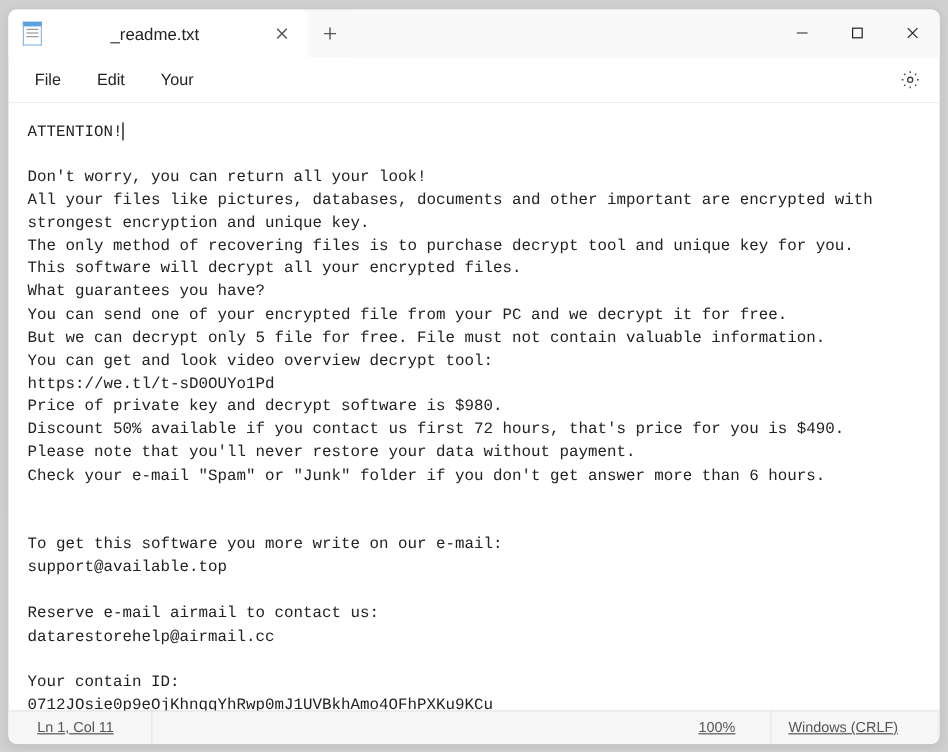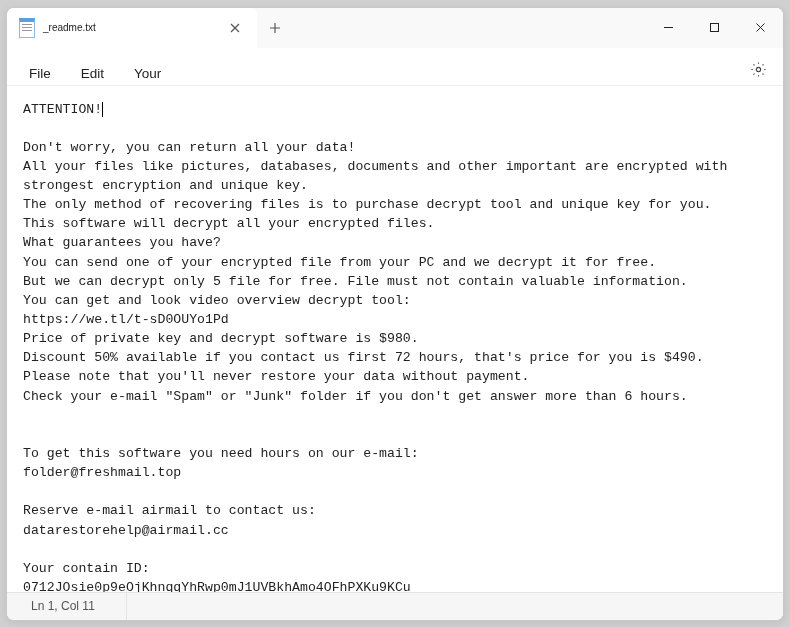--- a/index.html
+++ b/index.html
@@ -56,21 +56,21 @@
   border-top: 4px solid #5aa0e0;
   position: relative;
 }
 .notepad-icon::before {
   content:'';
   position:absolute;
   left:2px; right:2px; top:2px; height:1px;
   background:#999;
   box-shadow: 0 3px 0 #999, 0 6px 0 #999;
 }
-.tab-title { font-size: 10px; color: #222; flex: 1; }
+.tab-title { font-size: 14px; color: #222; flex: 1; text-align: center; }
 .tab-close {
   width: 24px; height: 24px;
   display: flex; align-items: center; justify-content: center;
   border-radius: 3px;
   font-size: 14px; color: #555;
 }
 .newtab {
   width: 36px;
   display: flex; align-items: center; justify-content: center;
   color: #555; font-size: 18px;
@@ -83,21 +83,21 @@
 .win-btn {
   width: 46px;
   display: flex;
   align-items: center;
   justify-content: center;
   color: #222;
 }
 .menubar {
   height: 38px;
   display: flex;
-  align-items: flex-end;
+  align-items: center;
   padding: 0 10px;
   gap: 6px;
   border-bottom: 1px solid #eee;
 }
 .menu-item {
   padding: 4px 12px;
   font-size: 13.5px;
   color: #222;
   border-radius: 4px;
 }
@@ -133,20 +133,21 @@
   align-items: center;
   font-size: 12px;
   color: #555;
 }
 .status-cell {
   padding: 15px 14px;
   height: 100%;
   display: flex;
   align-items: center;
   border-right: 1px solid #e4e4e4;
+  text-decoration: underline;
 }
 .status-cell.first { border-left: none; padding-left: 24px; flex: 0 0 auto; min-width: 120px; }
 .status-gap { flex: 1; }
 .status-cell.zoom { min-width: 90px; justify-content: center; }
 .status-cell.eol { min-width: 140px; }
 .status-cell.enc { min-width: 110px; border-right: none; }
 </style>
 </head>
 <body>
 
@@ -195,42 +196,44 @@
     <div class="gear">
       <svg width="17" height="17" viewBox="0 0 24 24" fill="none" stroke="#444" stroke-width="1.6">
         <circle cx="12" cy="12" r="3"></circle>
         <path d="M12 2v2M12 20v2M4.9 4.9l1.4 1.4M17.7 17.7l1.4 1.4M2 12h2M20 12h2M4.9 19.1l1.4-1.4M17.7 6.3l1.4-1.4"></path>
       </svg>
     </div>
   </div>
 
   <div class="content"><span>ATTENTION!</span><span class="cursor"></span>
 <span></span>
-<span>Don't worry, you can return all your data!</span>
+<span>Don't worry, you can return all your look!</span>
 <span>All your files like pictures, databases, documents and other important are encrypted with strongest encryption and unique key.</span>
 <span>The only method of recovering files is to purchase decrypt tool and unique key for you.</span>
 <span>This software will decrypt all your encrypted files.</span>
 <span>What guarantees you have?</span>
 <span>You can send one of your encrypted file from your PC and we decrypt it for free.</span>
 <span>But we can decrypt only 5 file for free. File must not contain valuable information.</span>
 <span>You can get and look video overview decrypt tool:</span>
 <span>https://we.tl/t-sD0OUYo1Pd</span>
 <span>Price of private key and decrypt software is $980.</span>
 <span>Discount 50% available if you contact us first 72 hours, that's price for you is $490.</span>
 <span>Please note that you'll never restore your data without payment.</span>
 <span>Check your e-mail "Spam" or "Junk" folder if you don't get answer more than 6 hours.</span>
 <span></span>
 <span></span>
-<span>To get this software you need hours on our e-mail:</span>
-<span>folder@freshmail.top</span>
+<span>To get this software you more write on our e-mail:</span>
+<span>support@available.top</span>
 <span></span>
 <span>Reserve e-mail airmail to contact us:</span>
 <span>datarestorehelp@airmail.cc</span>
 <span></span>
 <span>Your contain ID:</span>
 <span>0712JOsie0p9eOjKhnqqYhRwp0mJ1UVBkhAmo4OFhPXKu9KCu</span></div>
 
   <div class="statusbar">
     <div class="status-cell first">Ln 1, Col 11</div>
     <div class="status-gap"></div>
+    <div class="status-cell zoom">100%</div>
+    <div class="status-cell eol">Windows (CRLF)</div>
   </div>
 
 </div>
 
 </body></html>

